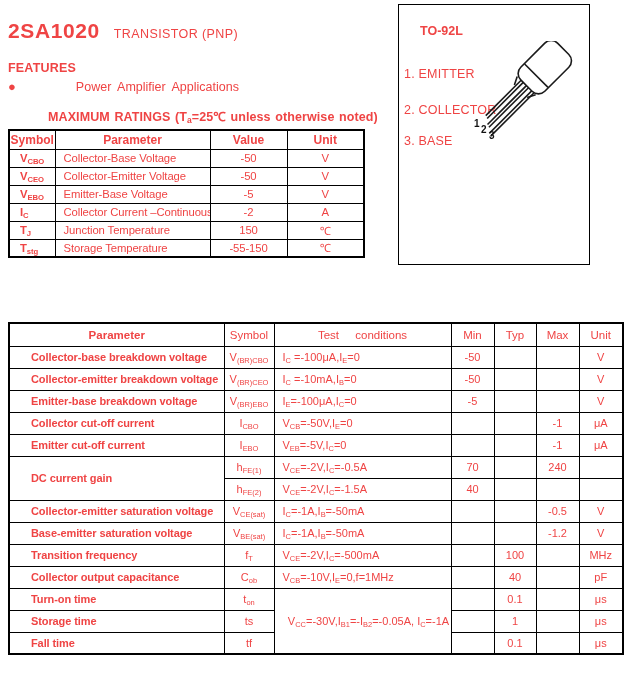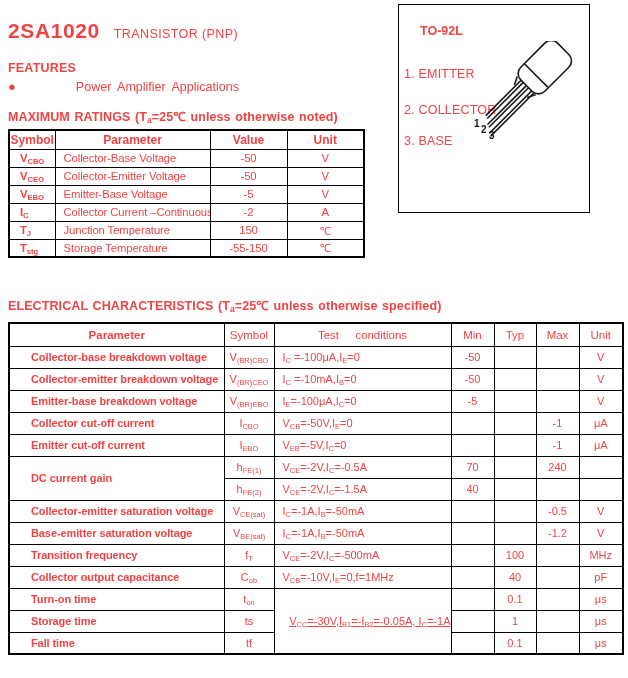--- a/index.html
+++ b/index.html
@@ -19,38 +19,38 @@
   .title-row { position:absolute; left:8px; top:19px; display:flex; align-items:baseline; }
   .part-number { font-size:21px; font-weight:bold; letter-spacing:0.6px; }
   .part-type { font-size:12.5px; margin-left:14px; letter-spacing:0.4px; }
 
   .features-heading { position:absolute; left:8px; top:61px; font-size:12.5px; font-weight:bold; letter-spacing:0.2px; }
   .feature-item { position:absolute; left:8px; top:79px; font-size:12.5px; display:flex; align-items:center; }
   .bullet { font-size:13px; margin-right:12px; }
   .feature-text { word-spacing:3px;padding-left:48px; }
 
   
-  .section-heading { position:absolute; font-size:12.5px; font-weight:bold; letter-spacing:0.1px; word-spacing:1px; }
+  .section-heading { position:absolute; font-size:12.5px; font-weight:bold; letter-spacing:0.1px; word-spacing:1px;margin-left:40px; }
   .mr-heading { left:8px; top:108px; }
   .ec-heading { left:8px; top:297px; }
 
   
   table { border-collapse: collapse; table-layout: fixed; }
   td, th { border:1px solid #000; overflow:hidden; white-space:nowrap; }
 
   
   .mr-table { position:absolute; left:8px; top:129px; width:355px; border:2px solid #000; }
   .mr-table th { font-size:12px; font-weight:bold; height:19px; text-align:center; }
   .mr-table td { font-size:11.3px; height:18px; letter-spacing:-0.1px; }
   .mr-symbol { text-align:left; padding-left:10px; font-weight:bold; }
   .mr-param  { text-align:left; padding-left:8px; }
   .mr-value, .mr-unit { text-align:center; }
 
   
-  .pkg-box { position:absolute; left:398px; top:4px; width:192px; height:209px; border:1.5px solid #000; }
+  .pkg-box { position:absolute; left:398px; top:4px; width:192px; height:261px; border:1.5px solid #000; }
   .pkg-name { position:absolute; left:21px; top:19px; font-size:12.5px; font-weight:bold; }
   .pin-label { position:absolute; left:5px; font-size:12.5px; letter-spacing:0.2px; }
   .pin-1 { top:62px; } .pin-2 { top:98px; } .pin-3 { top:129px; }
   .pkg-svg { position:absolute; left:62px; top:36px; }
 
   
   .ec-table { position:absolute; left:8px; top:322px; width:614px; border:2px solid #000; }
   .ec-table th { font-size:11.5px; font-weight:normal; height:23px; text-align:center; }
   .ec-table th.ec-h-param { font-weight:bold; }
   .ec-table th.ec-h-cond { word-spacing:13px; }
@@ -148,21 +148,20 @@
         <line x1="3" y1="-2" x2="3" y2="54"></line>
         <line x1="7.5" y1="-2" x2="7.5" y2="58"></line>
         <line x1="10.5" y1="-2" x2="10.5" y2="59"></line>
       </g>
       <text x="13" y="86" font-size="10" font-weight="bold" fill="#111">1</text>
       <text x="20" y="92" font-size="10" font-weight="bold" fill="#111">2</text>
       <text x="28" y="98" font-size="10" font-weight="bold" fill="#111">3</text>
     </svg>
   </div>
 
-  <div class="section-heading ec-heading">ELECTRICAL CHARACTERISTICS (T<sub>a</sub>=25℃ unless otherwise specified)</div>
 
   <table class="ec-table">
     <colgroup>
         <col style="width:215px">
         <col style="width:50px">
         <col style="width:177px">
         <col style="width:43px">
         <col style="width:42px">
         <col style="width:43px">
         <col style="width:44px">
@@ -271,21 +270,21 @@
       <td class="ec-symbol">C<sub>ob</sub></td>
       <td class="ec-cond">V<sub>CB</sub>=-10V,I<sub>E</sub>=0,f=1MHz</td>
       <td class="ec-min"></td>
       <td class="ec-typ">40</td>
       <td class="ec-max"></td>
       <td class="ec-unit">pF</td>
     </tr>
     <tr>
       <td class="ec-param">Turn-on time</td>
       <td class="ec-symbol">t<sub>on</sub></td>
-      <td class="ec-cond" rowspan="3" style="text-align:right; padding-left:12px;text-decoration:underline;">V<sub>CC</sub>=-30V,I<sub>B1</sub>=-I<sub>B2</sub>=-0.05A, I<sub>C</sub>=-1A</td>
+      <td class="ec-cond" rowspan="3" style="text-align:center; padding-left:12px;">V<sub>CC</sub>=-30V,I<sub>B1</sub>=-I<sub>B2</sub>=-0.05A, I<sub>C</sub>=-1A</td>
       <td class="ec-min"></td>
       <td class="ec-typ">0.1</td>
       <td class="ec-max"></td>
       <td class="ec-unit">μs</td>
     </tr>
     <tr>
       <td class="ec-param">Storage time</td>
       <td class="ec-symbol">ts</td>
       <td class="ec-min"></td>
       <td class="ec-typ">1</td>

